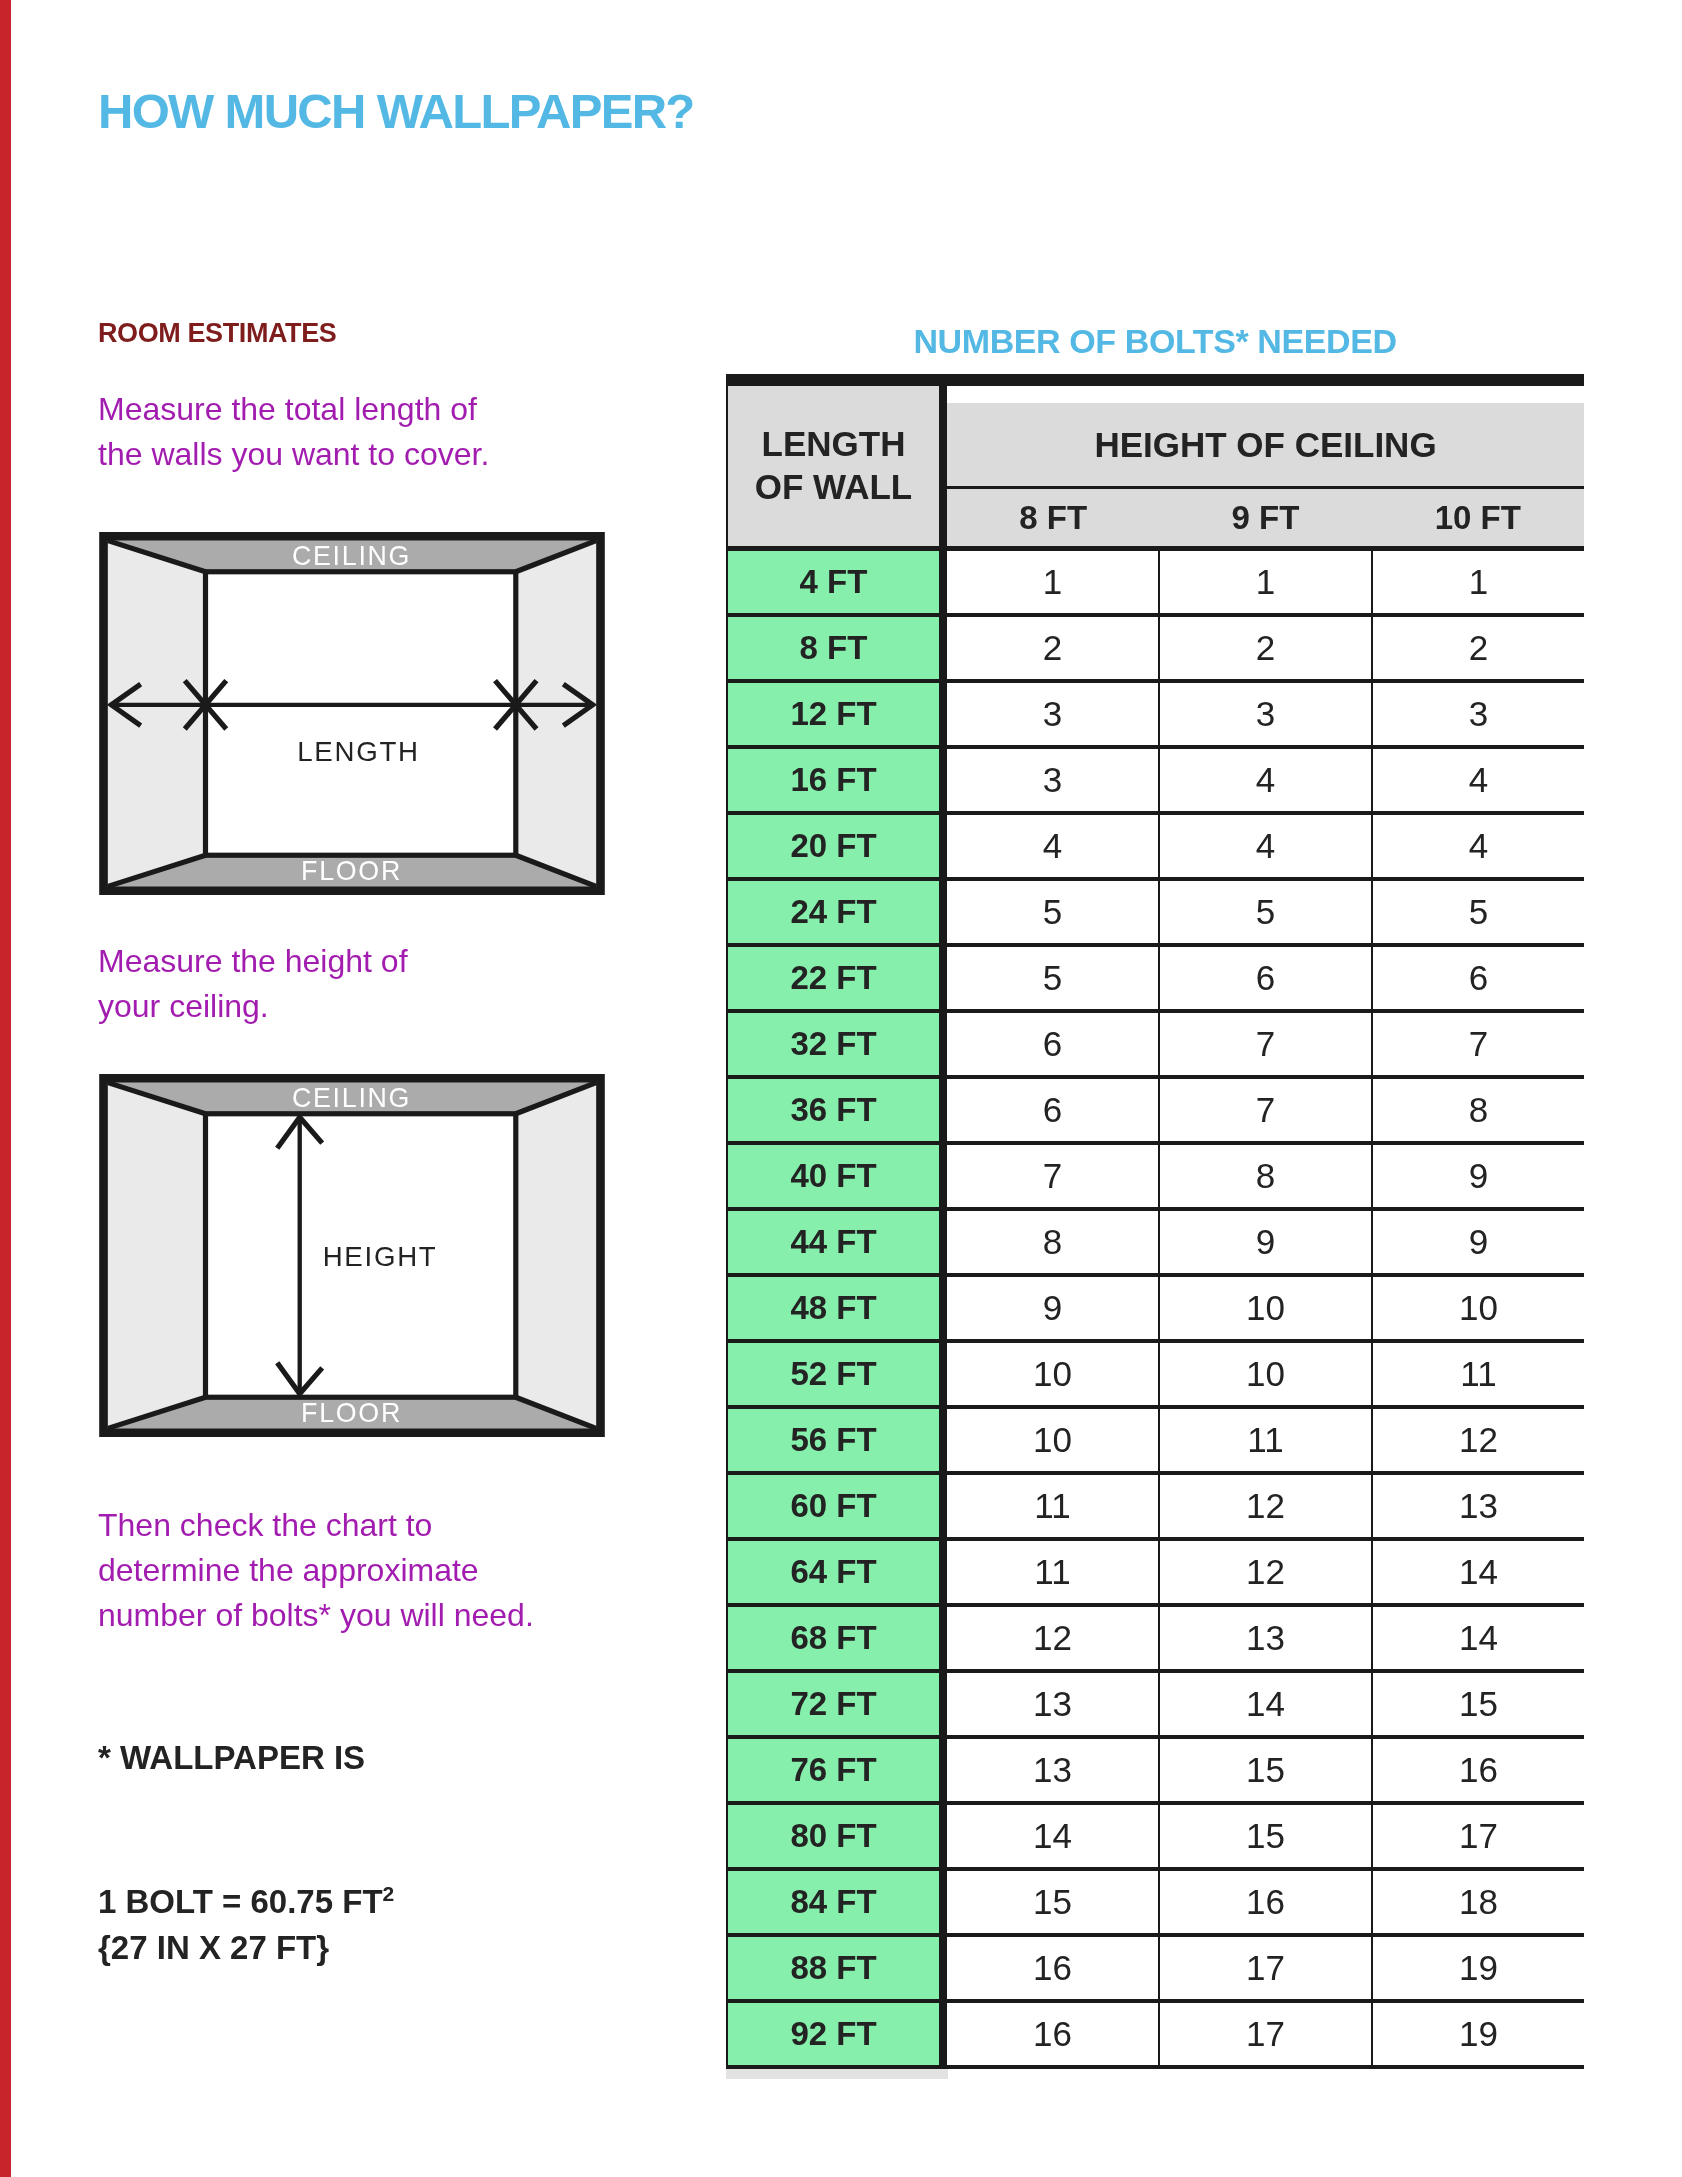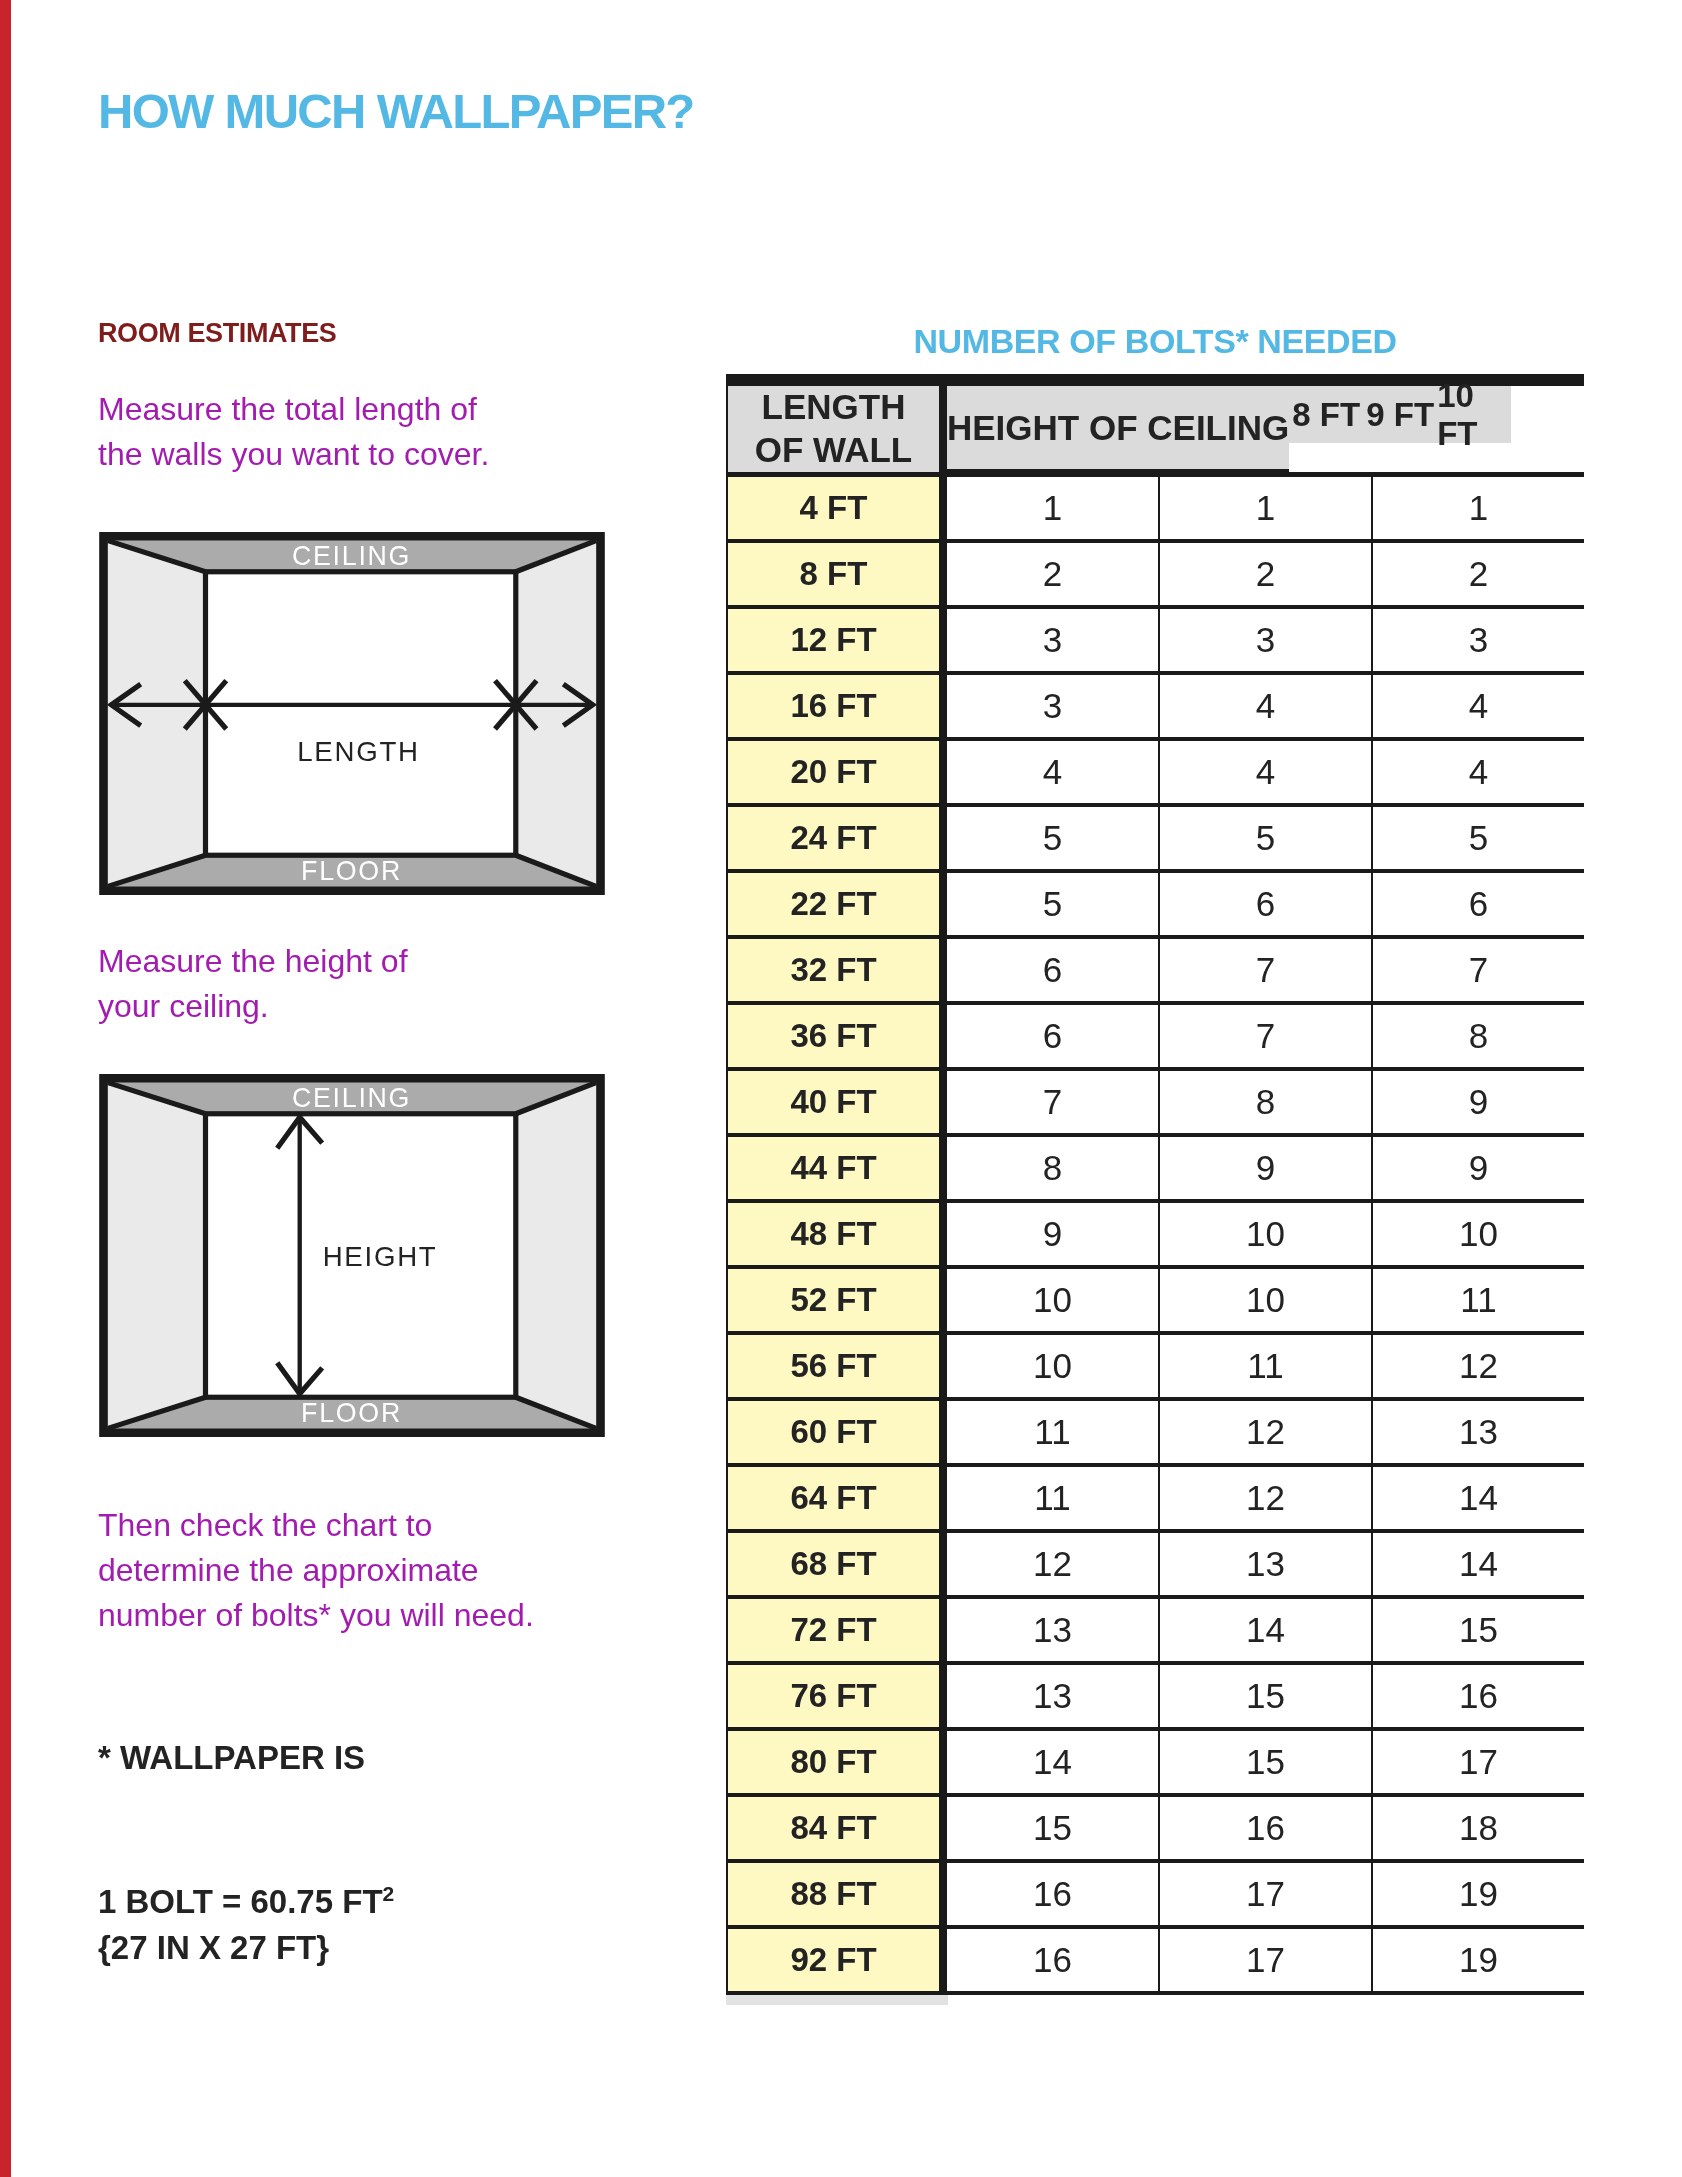--- a/index.html
+++ b/index.html
@@ -39,34 +39,34 @@
   
   .bolt-table{position:absolute;left:726px;top:374px;width:858px;}
   .t-topbar{height:12px;background:#1a1a1a;}
   .t-grid{border-left:2.6px solid #1a1a1a;}
   .t-head{display:flex;border-bottom:5.2px solid #1a1a1a;}
   .t-head-left{
     width:211px;border-right:8.6px solid #1a1a1a;background:#dbdbdb;
     display:flex;align-items:center;justify-content:center;text-align:center;
     font-size:35px;font-weight:bold;white-space:pre-line;line-height:1.22;color:#232323;
   }
-  .t-head-right{flex:1;display:flex;flex-direction:row;}
+  .t-head-right{flex:1;display:flex;flex-direction:column;margin-top:17px;}
   .t-hoc{
     height:83px;background:#dbdbdb;border-bottom:3.5px solid #1a1a1a;
     display:flex;align-items:center;justify-content:center;
     font-size:35px;font-weight:bold;color:#232323;
   }
   .t-ftrow{height:57px;background:#dbdbdb;display:flex;}
   .t-ft{
     flex:1;display:flex;align-items:center;justify-content:center;
     font-size:33px;font-weight:bold;color:#232323;
   }
   .t-row{display:flex;height:62px;border-bottom:4.3px solid #1a1a1a;}
   .t-label{
-    width:211px;border-right:8.6px solid #1a1a1a;background:#fef9c3;
+    width:211px;border-right:8.6px solid #1a1a1a;background:#86efac;
     display:flex;align-items:center;justify-content:center;
     font-size:33px;font-weight:bold;color:#232323;
   }
   .t-cell{
     flex:1;background:#ffffff;display:flex;align-items:center;justify-content:center;
     font-size:35px;color:#232323;
   }
   .t-cell-div{border-left:2.6px solid #1a1a1a;}
   .t-stub{width:222px;height:9.5px;background:#e2e2e2;}
 

